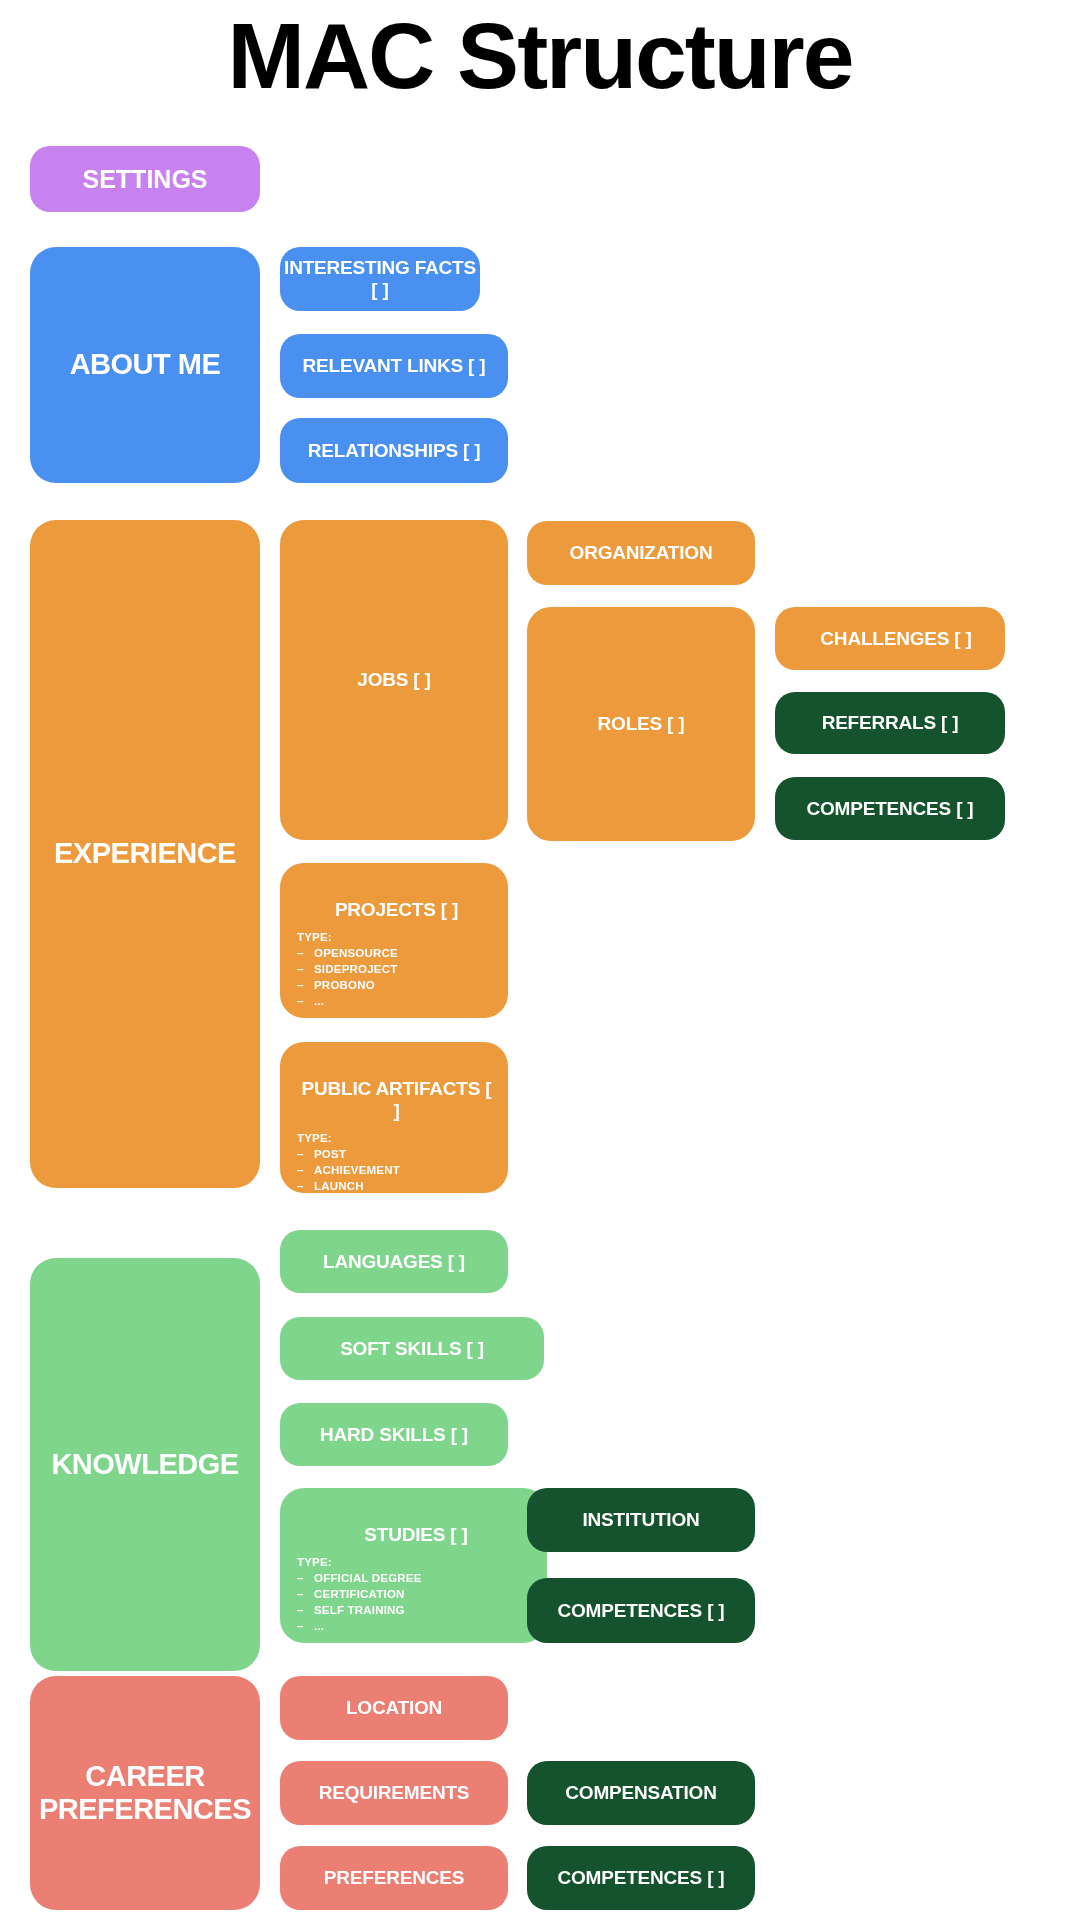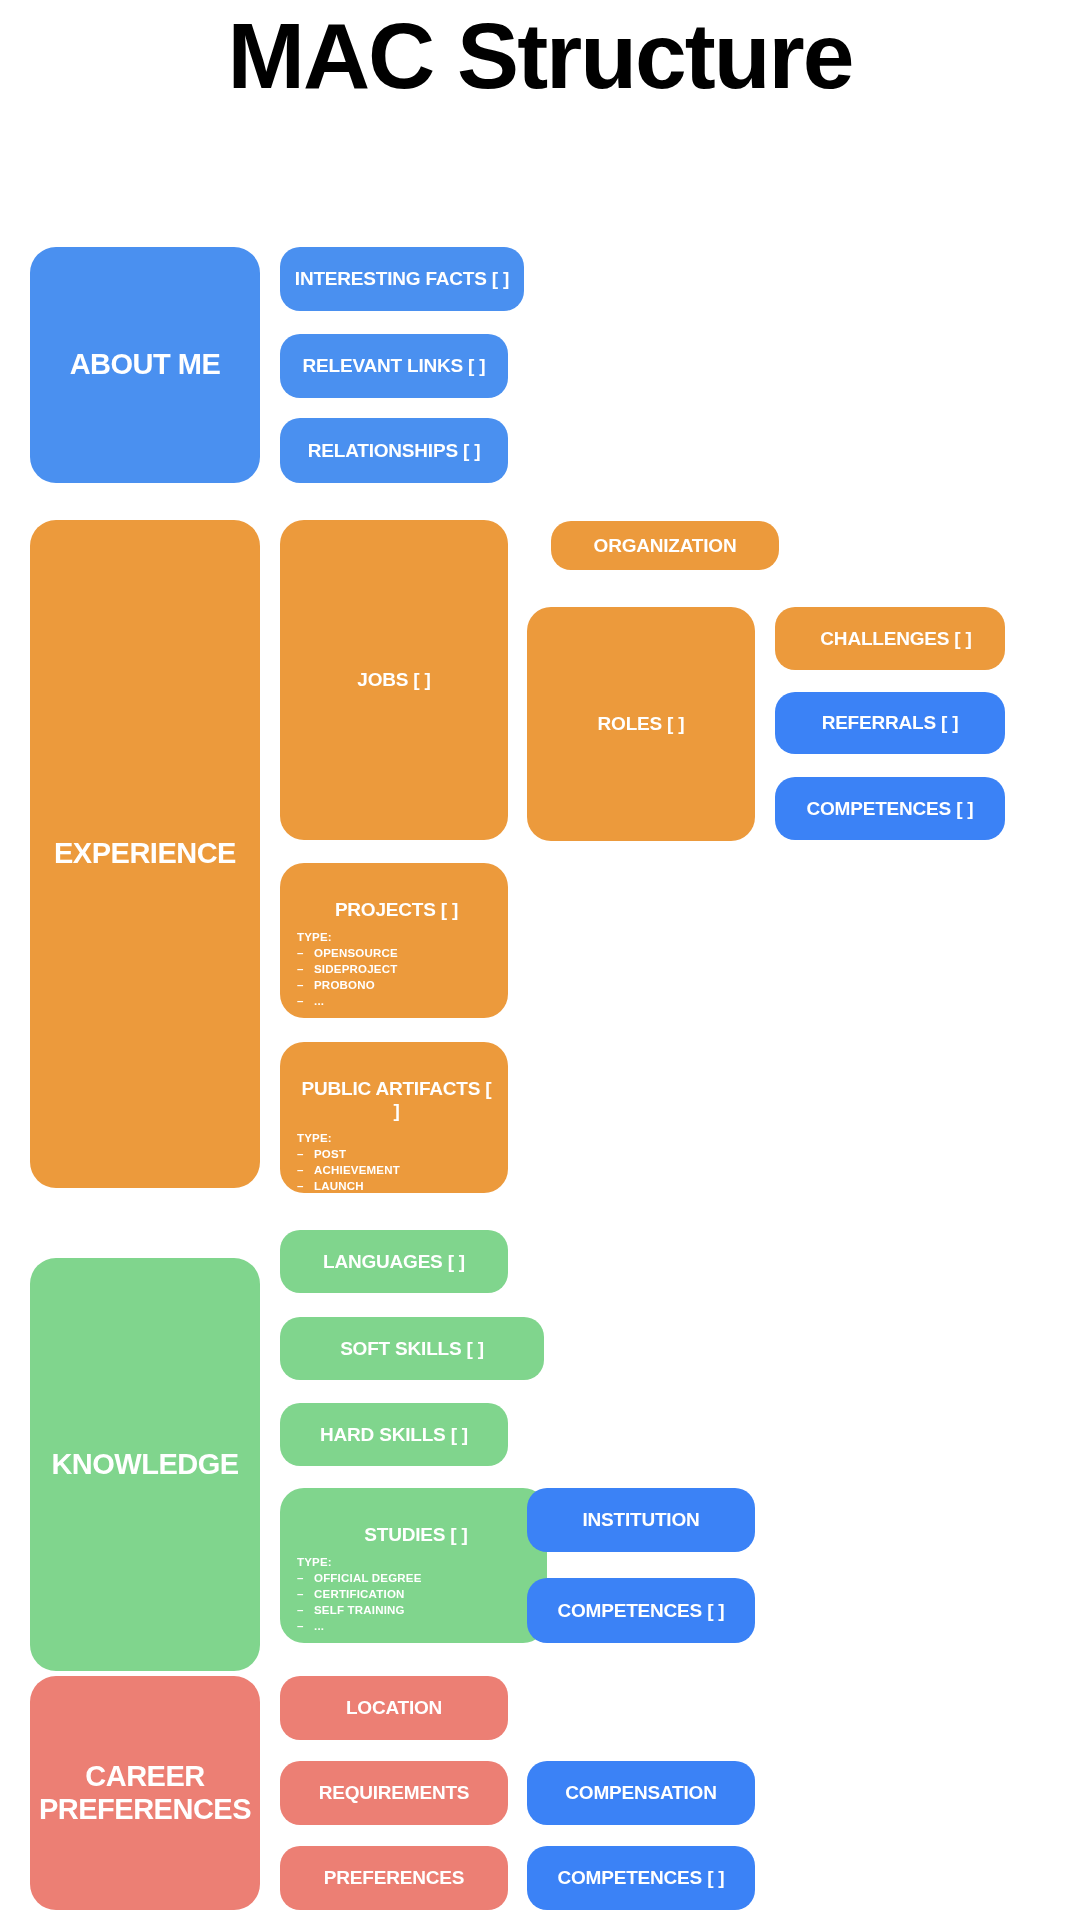--- a/index.html
+++ b/index.html
@@ -24,46 +24,46 @@
   }
   .parent{border-radius:26px;font-size:29px;letter-spacing:-0.5px;padding:0 10px;}
   .small{font-size:19px;letter-spacing:-0.2px;}
   .mid{border-radius:24px;font-size:19px;letter-spacing:-0.2px;}
 
   .purple{background:#c782ef;}
   .blue{background:#4a90f0;}
   .orange{background:#ec9a3c;}
   .green{background:#80d58d;}
   .salmon{background:#ec7f74;}
-  .gray{background:#3b82f6;}
+  .gray{background:#14532d;}
 
   .detail{
     flex-direction:column;justify-content:flex-start;align-items:stretch;
     border-radius:24px;padding:36px 12px 0 17px;
   }
   .detail-title{font-size:19px;letter-spacing:-0.2px;text-align:center;}
   .detail-list{
     margin-top:11px;text-align:left;font-size:11.5px;
     letter-spacing:0.2px;line-height:1;
   }
   .type-row{display:flex;margin-bottom:4.5px;}
   .type-row .dash{width:17px;flex:none;}
 
   
   .settings-box      {left:30px;  top:146px;  width:230px; height:66px;  font-size:25px;}
   .about-parent      {left:30px;  top:247px;  width:230px; height:236px;}
-  .about-c1          {left:280px; top:247px;  width:244px; height:64px;}
+  .about-c1          {left:280px; top:247px;  width:200px; height:64px;}
   .about-c2          {left:280px; top:334px;  width:228px; height:64px;}
   .about-c3          {left:280px; top:418px;  width:228px; height:65px;}
 
   .exp-parent        {left:30px;  top:520px;  width:230px; height:668px;}
   .jobs-box          {left:280px; top:520px;  width:228px; height:320px;}
   .projects-box      {left:280px; top:863px;  width:228px; height:155px;}
   .artifacts-box     {left:280px; top:1042px; width:228px; height:151px;}
-  .organization-box  {left:527px; top:521px;  width:228px; height:49px;margin-left:24px;}
+  .organization-box  {left:527px; top:521px;  width:228px; height:64px;}
   .roles-box         {left:527px; top:607px;  width:228px; height:234px;}
   .challenges-box    {left:775px; top:607px;  width:230px; height:63px;padding-left:12px;}
   .referrals-box     {left:775px; top:692px;  width:230px; height:62px;}
   .competences1-box  {left:775px; top:777px;  width:230px; height:63px;}
 
   .knowledge-parent  {left:30px;  top:1230px; width:230px; height:413px;margin-top:28px;}
   .languages-box     {left:280px; top:1230px; width:228px; height:63px;}
   .softskills-box    {left:280px; top:1317px; width:264px; height:63px;}
   .hardskills-box    {left:280px; top:1403px; width:228px; height:63px;}
   .studies-box       {left:280px; top:1488px; width:267px; height:155px;}
@@ -77,20 +77,23 @@
   .compensation-box  {left:527px; top:1761px; width:228px; height:64px;}
   .competences3-box  {left:527px; top:1846px; width:228px; height:64px;}
 </style>
 </head>
 <body>
 
 <div class="canvas">
 
   <div class="page-title">MAC Structure</div>
 
+  <div class="box purple settings-box">
+    <span>SETTINGS</span>
+  </div>
 
   <div class="box blue parent about-parent">
     <span>ABOUT ME</span>
   </div>
   <div class="box blue small about-c1">
     <span>INTERESTING FACTS [ ]</span>
   </div>
   <div class="box blue small about-c2">
     <span>RELEVANT LINKS [ ]</span>
   </div>

